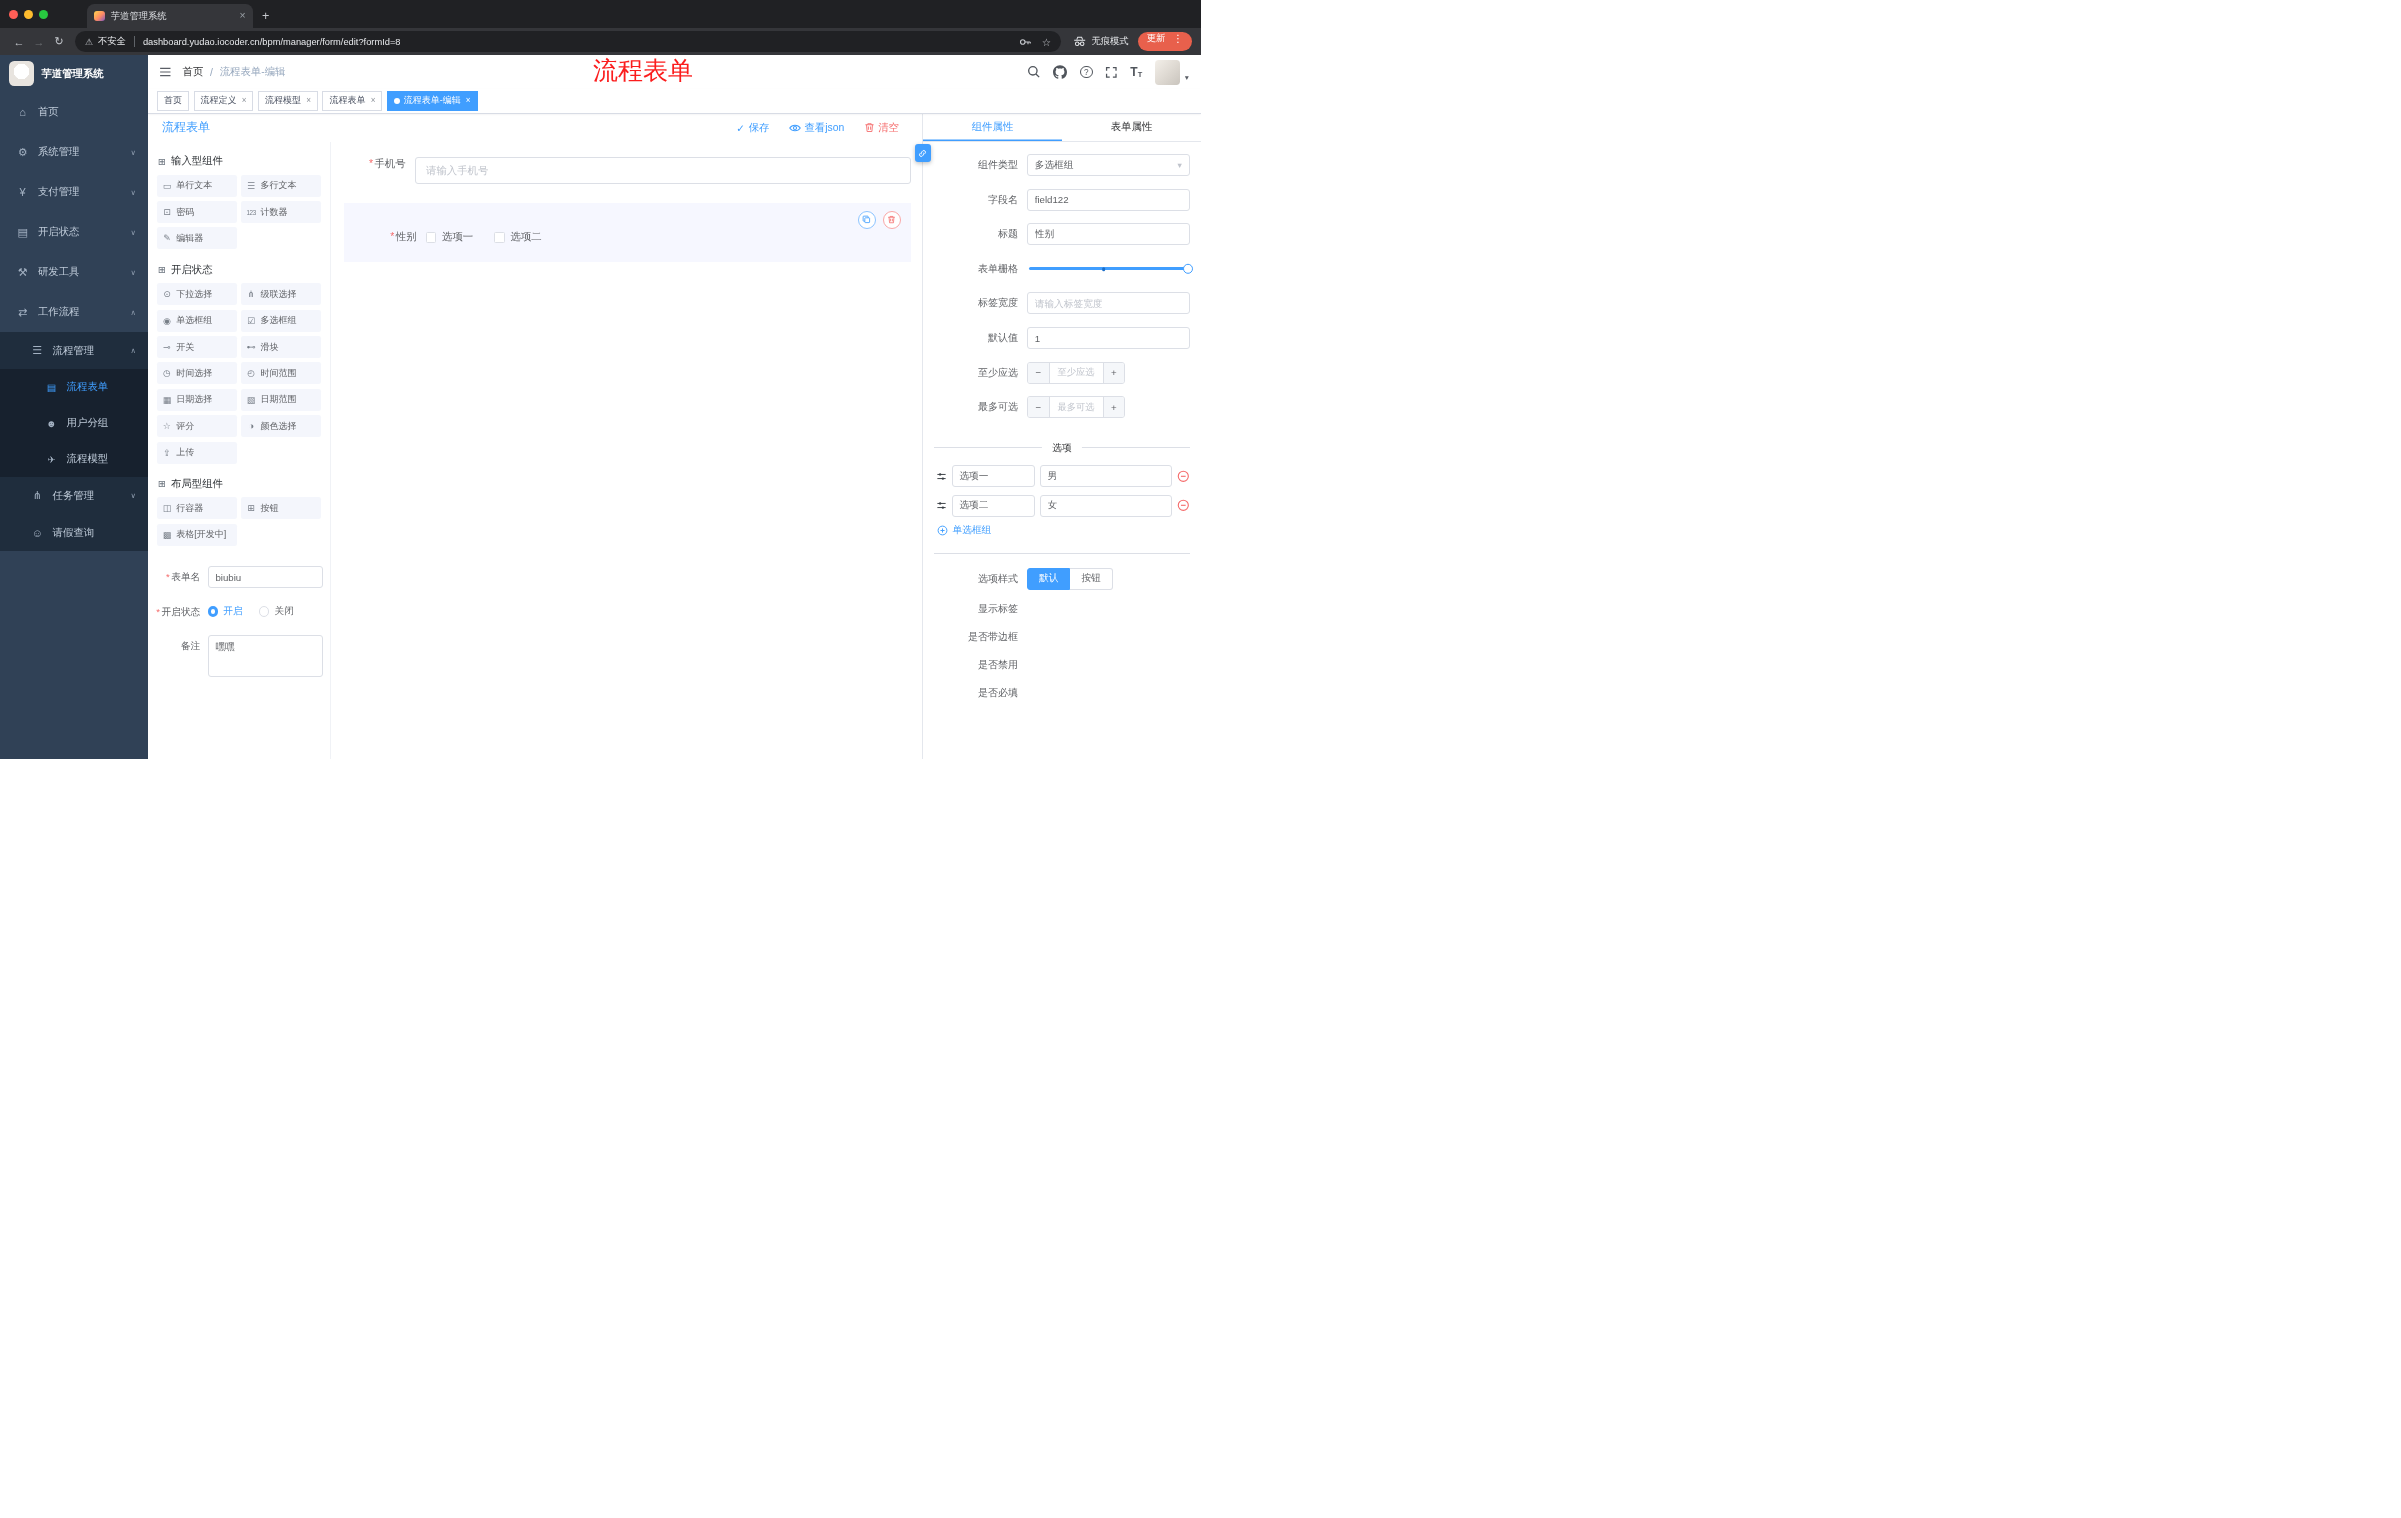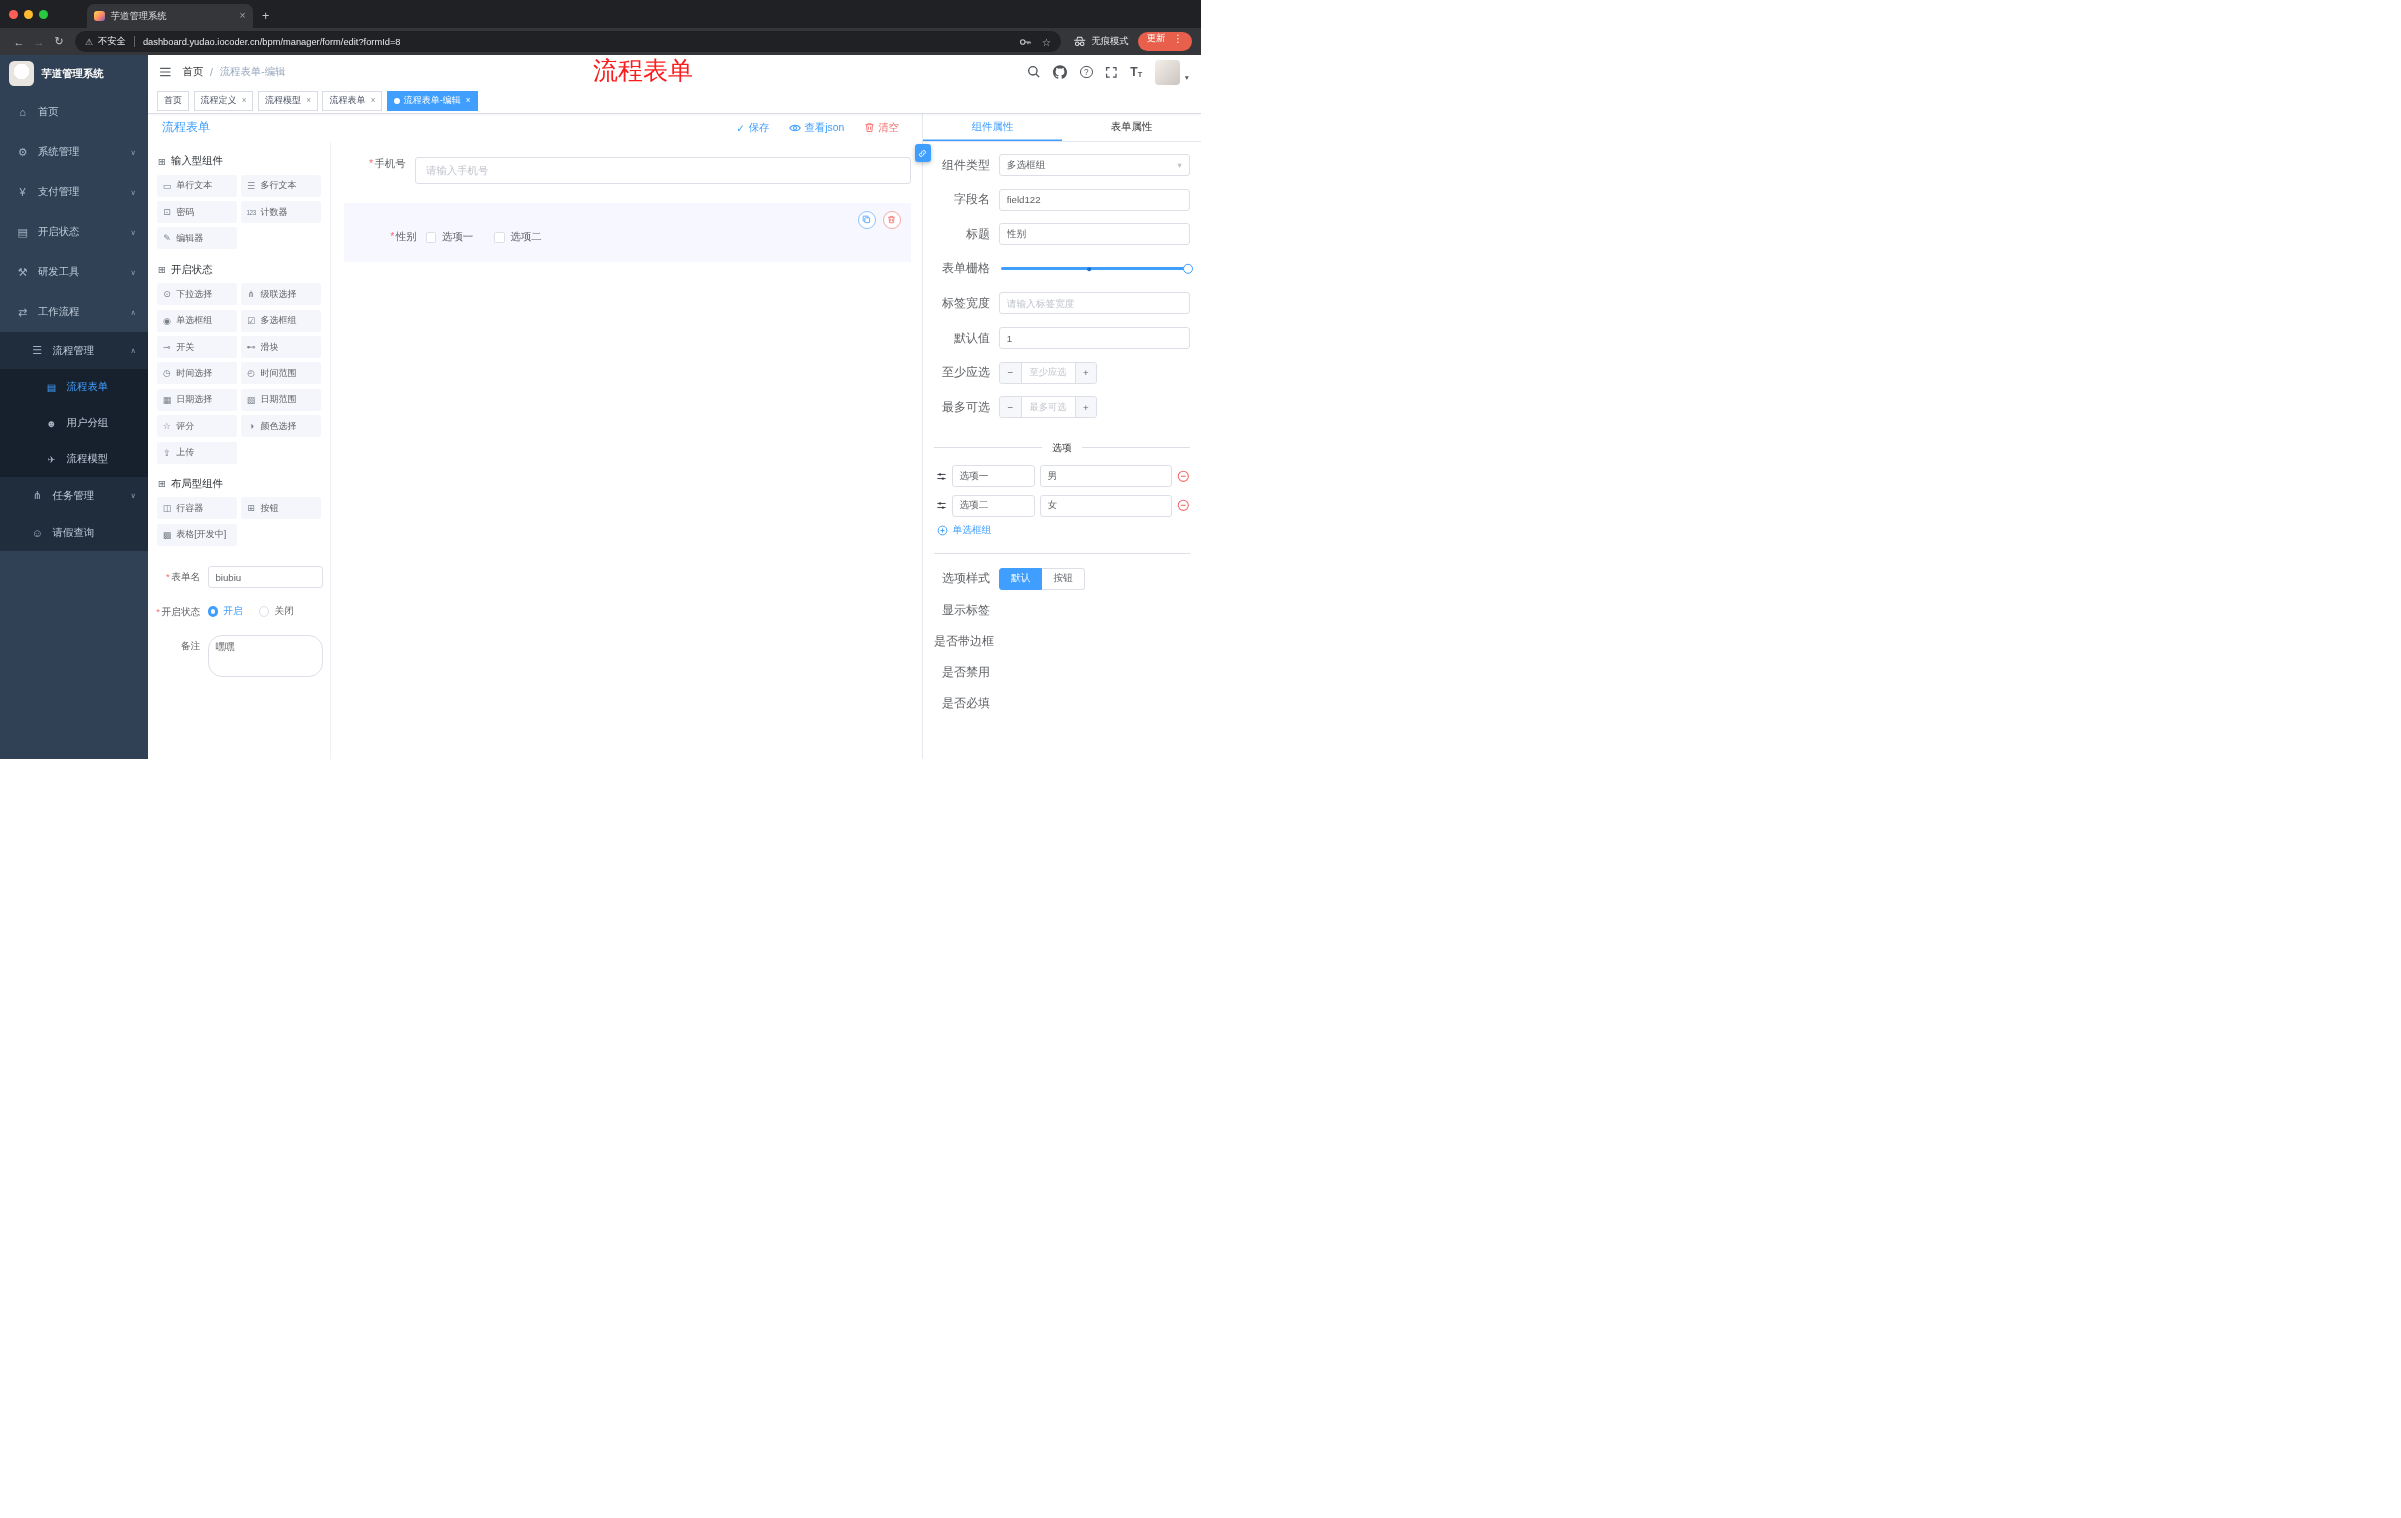--- a/index.html
+++ b/index.html
@@ -98,21 +98,21 @@
   .cfg-label{width:53px;flex-shrink:0;text-align:right;padding-right:7.4px;font-size:9.7px;color:#606266;line-height:22px;white-space:nowrap;}
   .star{color:#f56c6c;margin-right:1.5px;}
   .cfg-ctl{flex:1;min-width:0;}
   .el-input{width:100%;height:22px;border:0.7px solid #dcdfe6;border-radius:3px;padding:0 6.7px;font-size:9.7px;color:#606266;background:#fff;}
   .el-input::placeholder{color:#c0c4cc;}
   .radio-line{display:flex;align-items:center;gap:16.3px;height:22px;}
   .radio{display:flex;align-items:center;gap:5.2px;font-size:9.7px;color:#606266;}
   .rdot{width:10.4px;height:10.4px;border-radius:50%;border:0.7px solid #dcdfe6;background:#fff;flex-shrink:0;}
   .radio.checked{color:#409eff;}
   .radio.checked .rdot{border:3px solid #409eff;}
-  .el-textarea{width:100%;height:42px;border:0.7px solid #dcdfe6;border-radius:14px;padding:4.5px 6.7px;font-size:9.7px;color:#606266;resize:none;}
+  .el-textarea{width:100%;height:42px;border:0.7px solid #dcdfe6;border-radius:3px;padding:4.5px 6.7px;font-size:9.7px;color:#606266;resize:none;}
 
   
   .canvas{flex:1;padding:15.6px 11px 0 12.6px;min-width:0;}
   .f-row{display:flex;}
   .f-label{width:71px;flex-shrink:0;text-align:right;padding-right:9px;font-size:10.4px;color:#606266;white-space:nowrap;}
   .big-input{flex:1;height:27px;border:0.7px solid #dcdfe6;border-radius:3px;padding:0 10.4px;font-size:10.4px;color:#606266;min-width:0;}
   .big-input::placeholder{color:#c0c4cc;}
   .sel-widget{margin-top:19.3px;background:#f6f7ff;position:relative;padding:27px 11px 18px;}
   .w-actions{position:absolute;top:7.4px;right:10.4px;display:flex;gap:6.7px;}
   .w-btn{width:18px;height:18px;border-radius:50%;background:#fff;display:flex;align-items:center;justify-content:center;}
@@ -123,21 +123,21 @@
   .cb-box{width:10.4px;height:10.4px;border:0.7px solid #dcdfe6;border-radius:1.5px;background:#fff;flex-shrink:0;}
 
   
   .props{width:279px;flex-shrink:0;border-left:0.7px solid #e4e7ed;display:flex;flex-direction:column;position:relative;background:#fff;}
   .props-handle{position:absolute;left:-8.2px;top:30px;width:16.3px;height:18px;border-radius:3px;background:#409eff;display:flex;align-items:center;justify-content:center;z-index:4;box-shadow:0 1.5px 4.5px rgba(0,0,0,.25);color:#fff;}
   .ptabs{height:27.5px;display:flex;border-bottom:0.7px solid #e4e7ed;flex-shrink:0;}
   .ptab{flex:1;display:flex;align-items:center;justify-content:center;font-size:10.4px;color:#303133;}
   .ptab.active{color:#409eff;box-shadow:inset 0 -1.5px 0 #409eff;}
   .pbody{flex:1;overflow:hidden;padding:12.6px 11px 0;}
   .prow{display:flex;align-items:center;margin-bottom:12.6px;}
-  .plabel{width:65px;flex-shrink:0;text-align:right;padding-right:9px;font-size:12px;color:#606266;white-space:nowrap;}
+  .plabel{width:65px;flex-shrink:0;text-align:right;padding-right:9px;font-size:10px;color:#606266;white-space:nowrap;margin-left:28px;}
   .pctl{flex:1;min-width:0;position:relative;}
   .sel-caret{position:absolute;right:6.7px;top:50%;transform:translateY(-50%);color:#c0c4cc;font-size:7.4px;}
   .slider{height:22px;display:flex;align-items:center;padding:0 2.2px;}
   .s-runway{flex:1;height:3px;background:#409eff;border-radius:1.5px;position:relative;}
   .s-dot{position:absolute;left:47%;top:50%;transform:translate(-50%,-50%);width:3.7px;height:3.7px;border-radius:50%;background:#1d6fc9;}
   .s-handle{position:absolute;right:-5.2px;top:50%;transform:translateY(-50%);width:10.4px;height:10.4px;border-radius:50%;background:#fff;border:1.5px solid #409eff;}
   .stepper{width:98px;height:22px;border:0.7px solid #dcdfe6;border-radius:3px;display:flex;overflow:hidden;background:#fff;}
   .st-btn{width:21.5px;background:#f5f7fa;color:#606266;display:flex;align-items:center;justify-content:center;font-size:9.7px;flex-shrink:0;}
   .st-btn.minus{border-right:0.7px solid #dcdfe6;}
   .st-btn.plus{border-left:0.7px solid #dcdfe6;}

